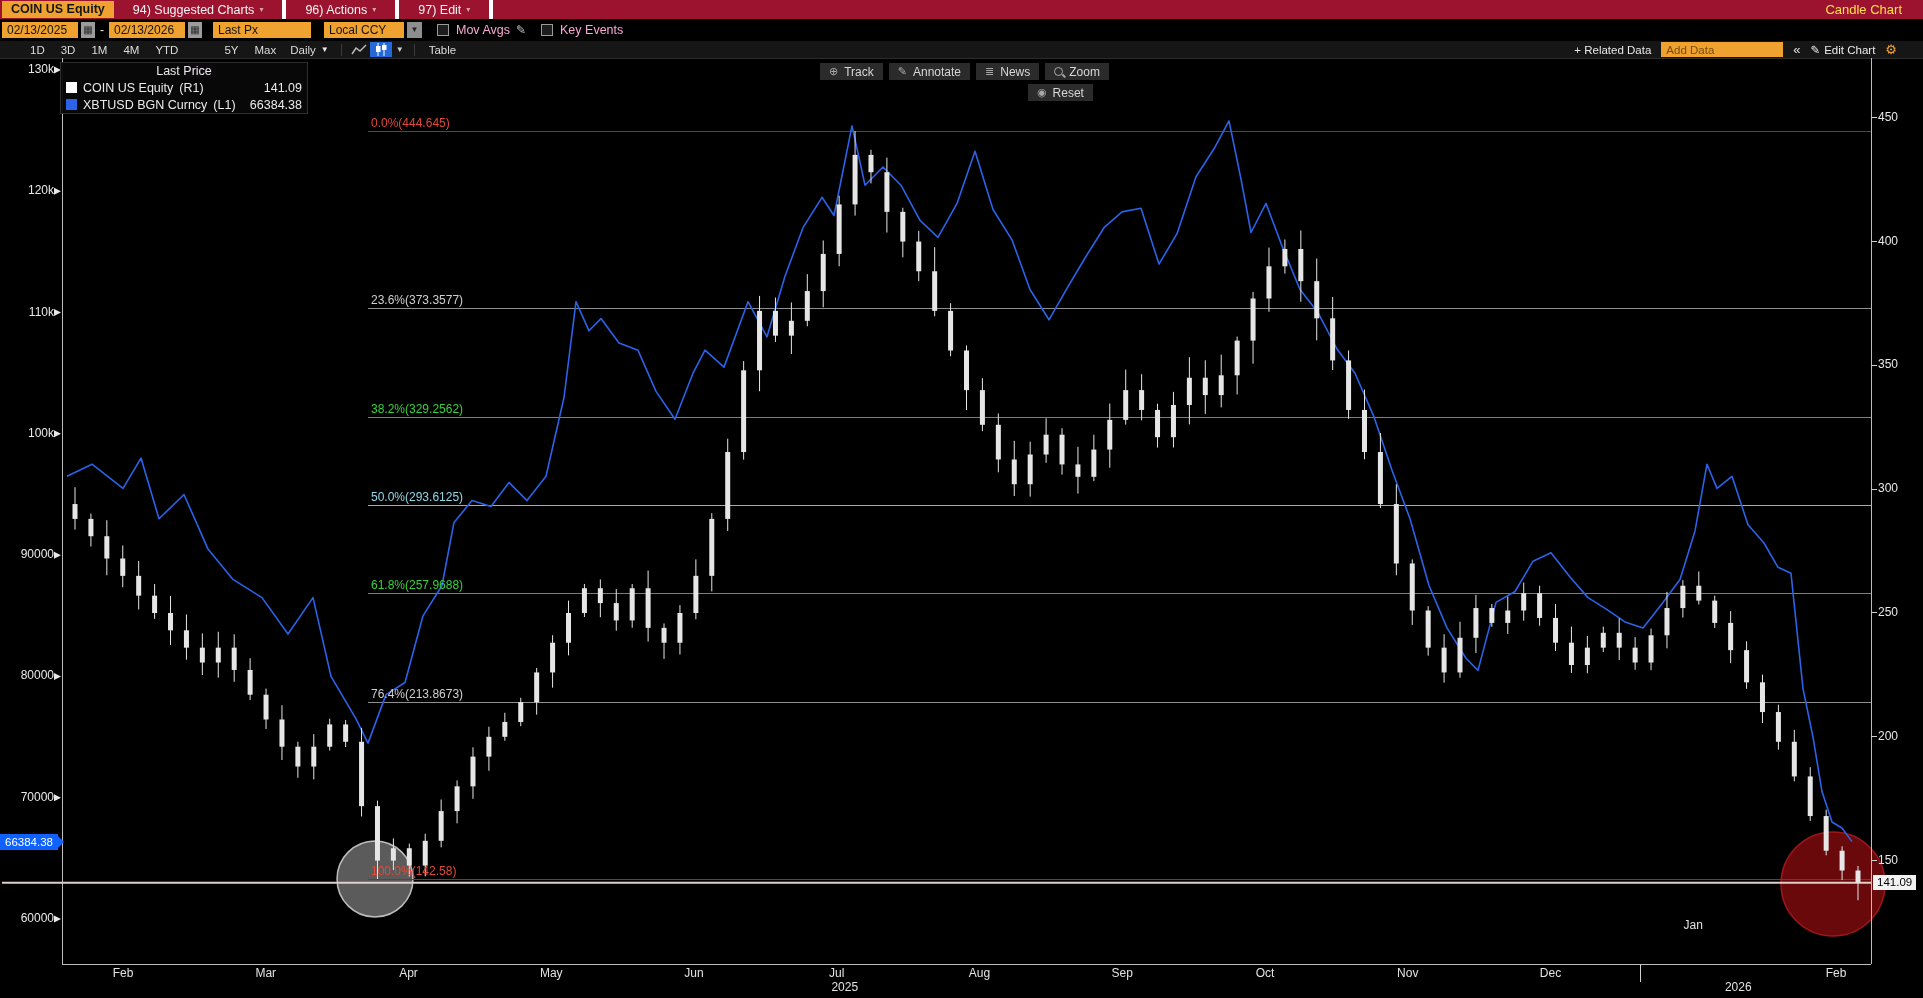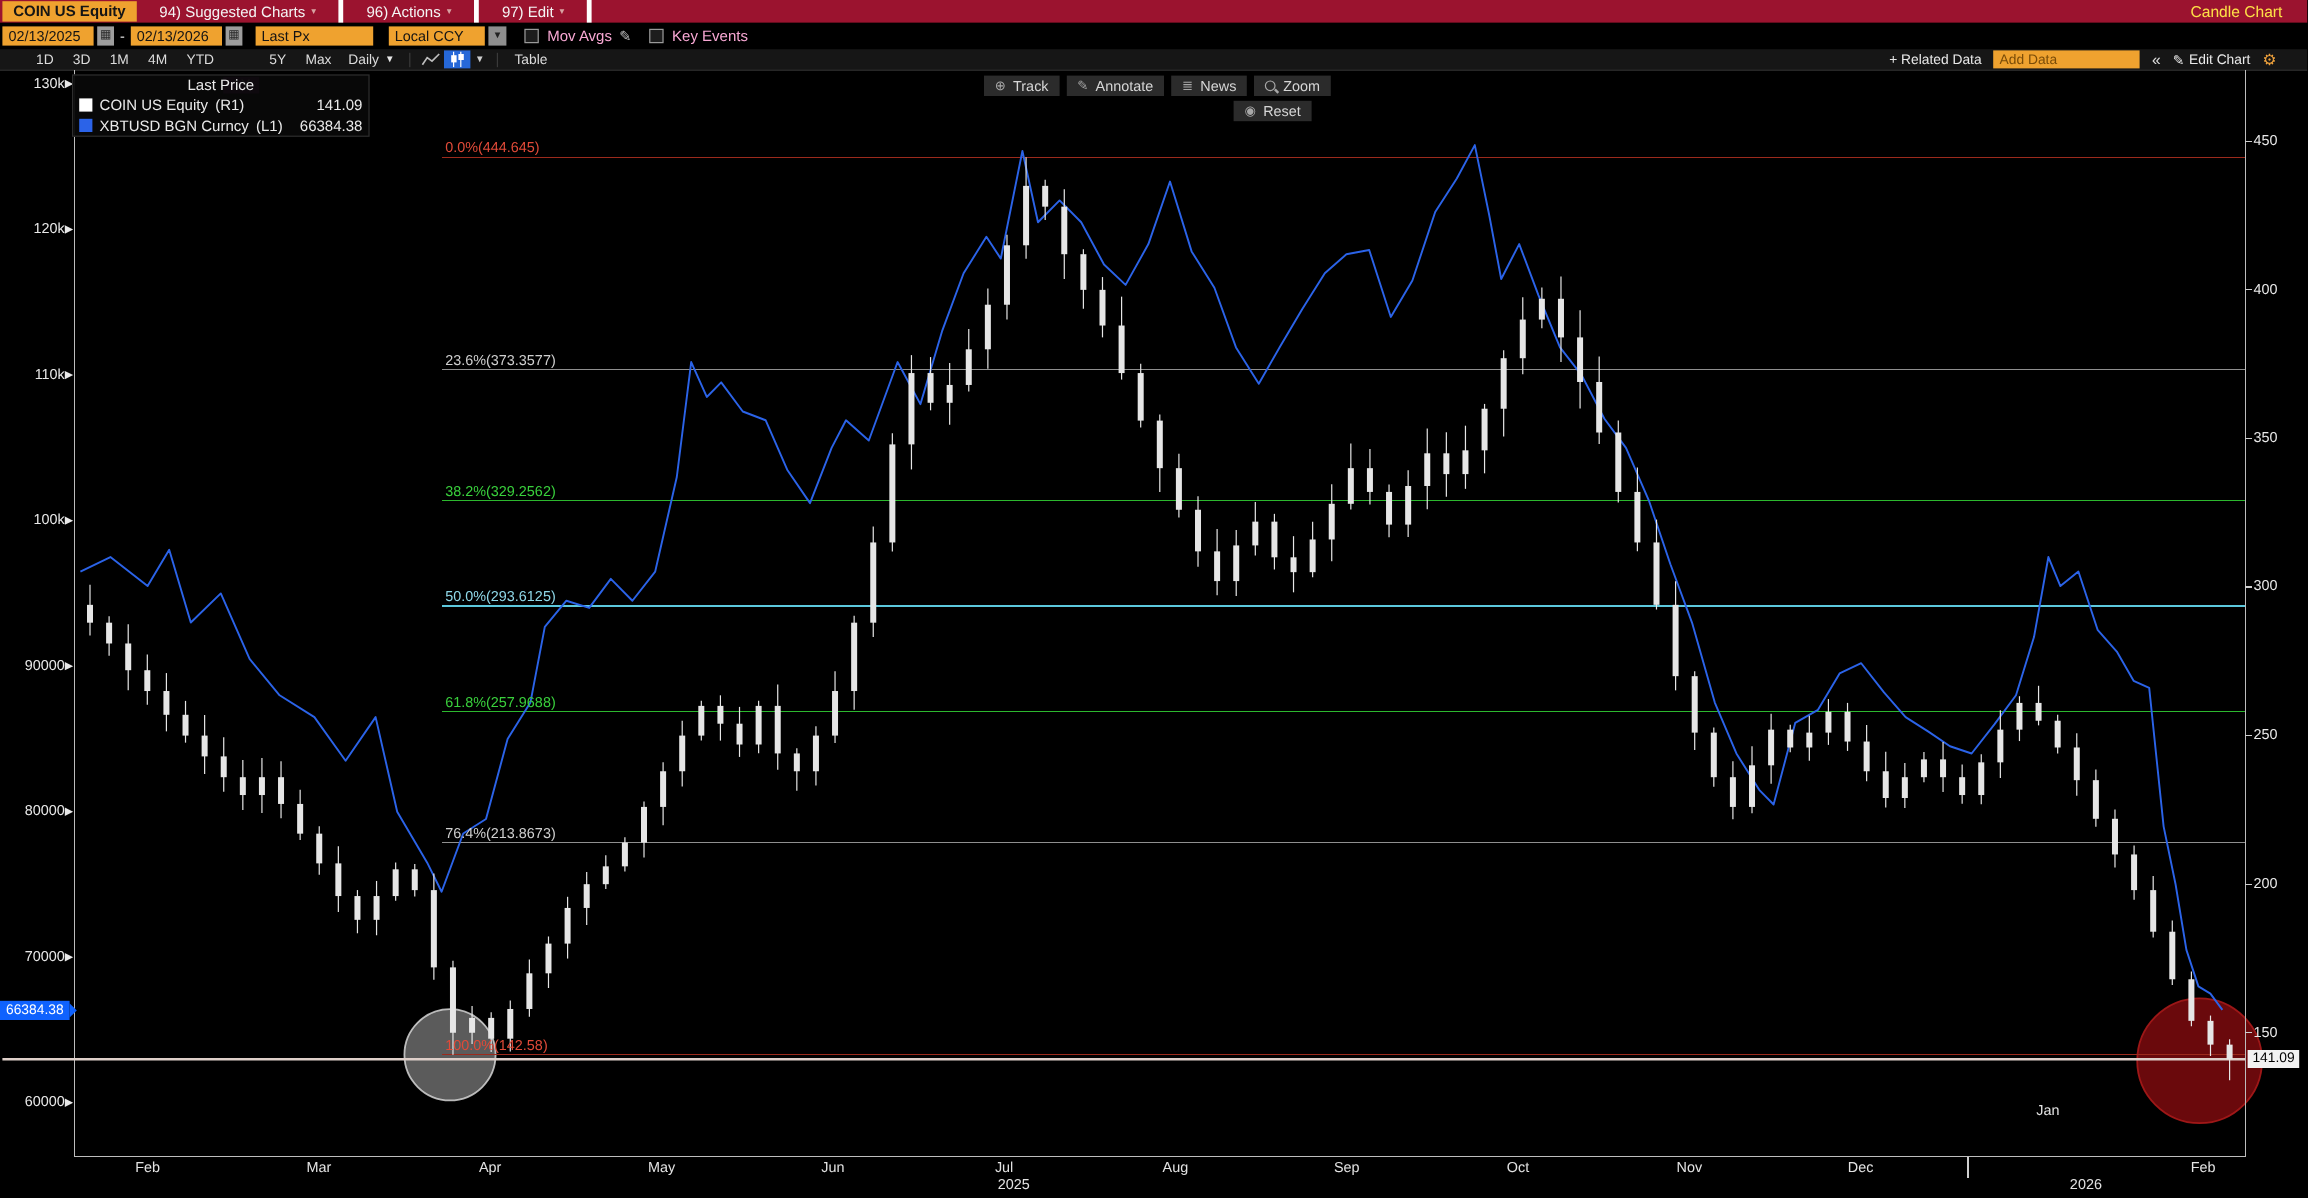--- a/index.html
+++ b/index.html
@@ -503,20 +503,20 @@
           <div class="month-lbl" style="left: 265.75px; top: 966px;">Mar</div>
           <div class="month-lbl" style="left: 408.5px; top: 966px;">Apr</div>
           <div class="month-lbl" style="left: 551.25px; top: 966px;">May</div>
           <div class="month-lbl" style="left: 694px; top: 966px;">Jun</div>
           <div class="month-lbl" style="left: 836.75px; top: 966px;">Jul</div>
           <div class="month-lbl" style="left: 979.5px; top: 966px;">Aug</div>
           <div class="month-lbl" style="left: 1122.25px; top: 966px;">Sep</div>
           <div class="month-lbl" style="left: 1265px; top: 966px;">Oct</div>
           <div class="month-lbl" style="left: 1407.75px; top: 966px;">Nov</div>
           <div class="month-lbl" style="left: 1550.5px; top: 966px;">Dec</div>
-          <div class="month-lbl" style="left: 1693.25px; top: 918px; text-align: right;">Jan</div>
+          <div class="month-lbl" style="left: 1693.25px; top: 918px;">Jan</div>
           <div class="month-lbl" style="left: 1836px; top: 966px;">Feb</div>
           <div class="year-lbl" style="left: 844.75px; top: 980px;">2025</div>
           <div class="year-lbl" style="left: 1738.25px; top: 980px;">2026</div>
         </div>
     </div>
   </div>
 </div>
 
 </body></html>

